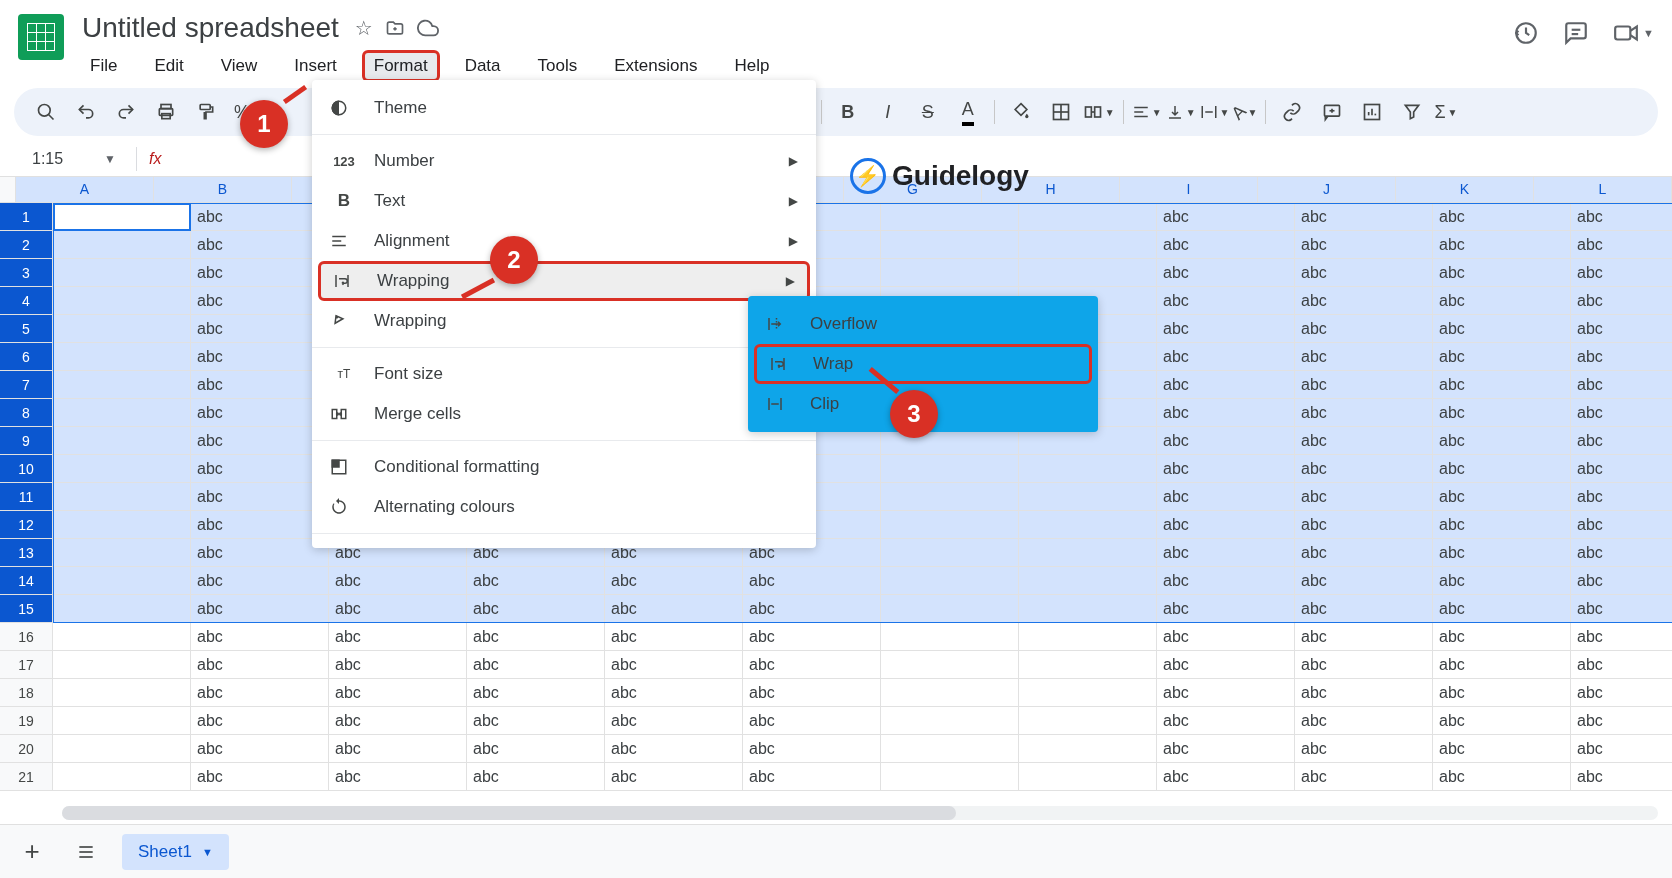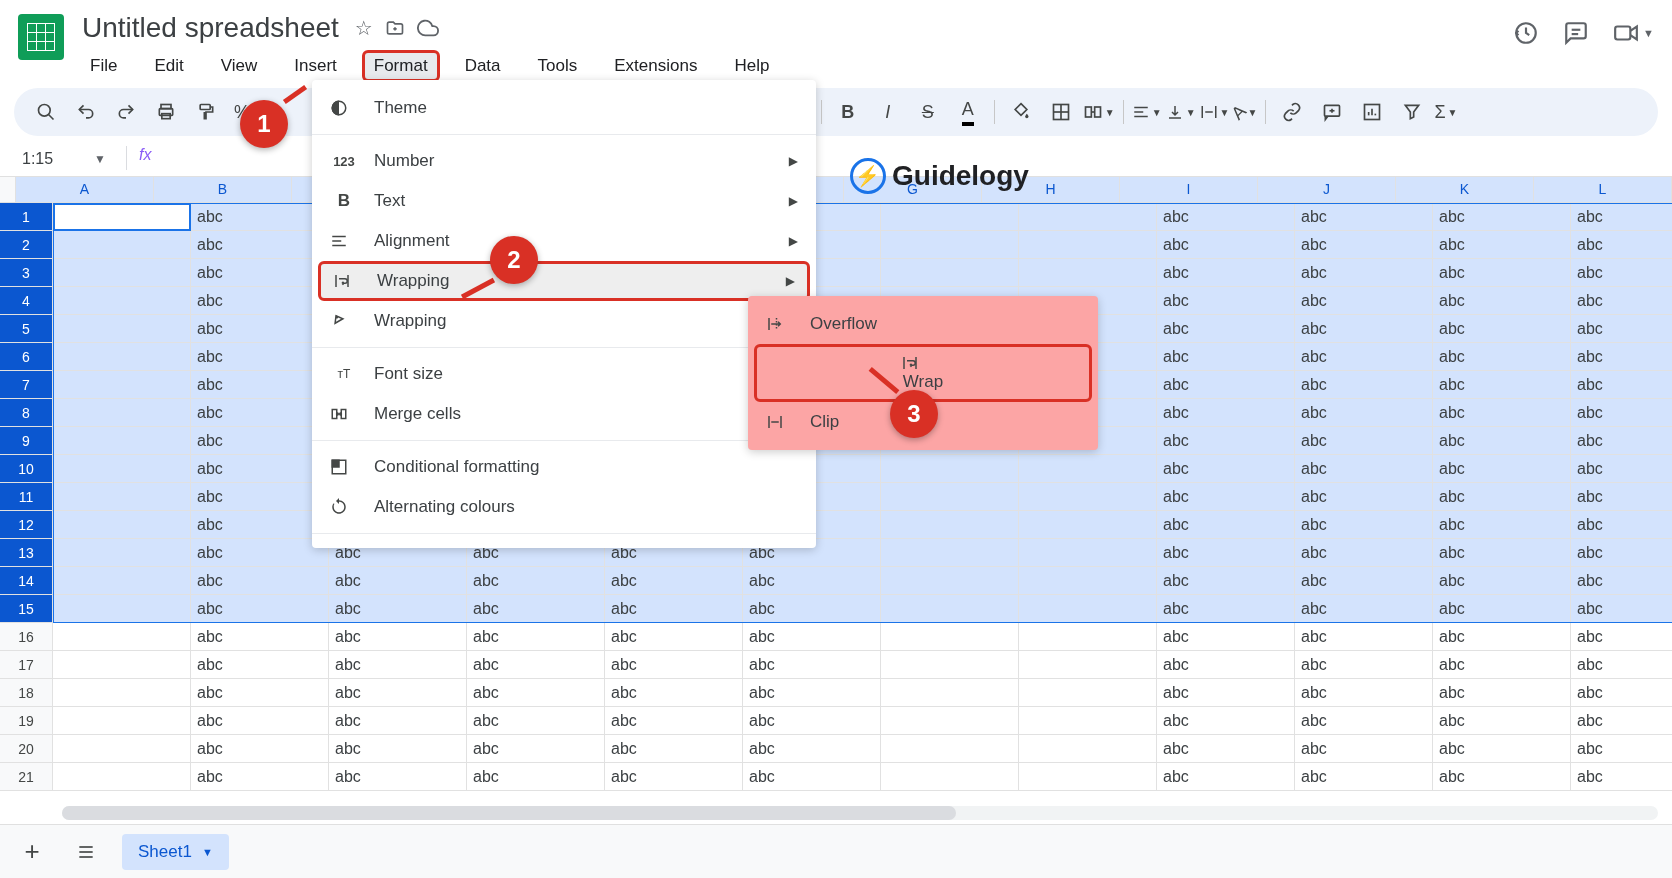--- a/index.html
+++ b/index.html
@@ -16,25 +16,25 @@
 .menu-item { padding:6px 12px; font-size:17px; color:#202124; border-radius:4px; cursor:pointer; }
 .menu-item.active { background:#e8eaed; }
 .menu-item.highlighted { border:3px solid #d93025; border-radius:6px; padding:3px 9px;text-align:center; }
 .right-icons { display:flex; align-items:center; gap:24px; padding-top:10px; }
 .right-icon { color:#5f6368; font-size:24px; }
 .toolbar { display:flex; align-items:center; padding:6px 14px; gap:4px; margin-top:6px; background:#edf2fa; border-radius:40px; margin-left:14px; margin-right:14px; height:48px; }
 .tb-btn { width:36px; height:36px; display:flex; align-items:center; justify-content:center; color:#444746; cursor:pointer; border-radius:4px; font-size:18px; }
 .tb-sep { width:1px; height:24px; background:#c7c7c7; margin:0 4px; }
 .font-size-box { border:1px solid #747775; border-radius:4px; padding:4px 10px; font-size:16px; color:#444746; min-width:26px; text-align:center; }
 .text-color-bar { border-bottom:4px solid #000; padding-bottom:2px; }
-.name-box-row { display:flex; align-items:flex-start; padding:4px 14px; border-bottom:1px solid #e0e0e0; margin-top:6px; }
+.name-box-row { display:flex; align-items:center; padding:4px 24px; border-bottom:1px solid #e0e0e0; margin-top:6px; }
 .name-box { width:100px; padding:4px 8px; font-size:16px; color:#3c4043; display:flex; align-items:center; justify-content:space-between; }
 .name-box-arrow { font-size:12px; color:#5f6368; }
 .name-box-sep { width:1px; height:24px; background:#dadce0; margin:0 12px; }
-.fx { font-style:italic; color:#8b5cf6; font-size:16px; }
+.fx { font-style:italic; color:#b91c1c; font-size:16px; }
 .grid-area { position:relative; display:flex; }
 .corner { width:52px; height:26px; background:#f8f9fa; border-right:1px solid #e1e1e1; border-bottom:1px solid #e1e1e1; }
 .col-headers { display:flex; background:#f8f9fa; border-bottom:1px solid #e1e1e1; }
 .col-h { width:138px; text-align:center; font-size:14px; color:#444746; border-right:1px solid #e1e1e1; padding:4px 0; }
 .col-h.sel { background:#d3e3fd; color:#0b57d0; }
 .row-headers { background:#f8f9fa; border-right:1px solid #e1e1e1; }
 .row-h { width:52px; height:28px; text-align:center; font-size:14px; color:#444746; border-bottom:1px solid #e1e1e1; display:flex; align-items:center; justify-content:center; }
 .row-h.sel { background:#0b57d0; color:#fff; }
 .cells { position:relative; }
 .cell-row { display:flex; }
@@ -43,23 +43,23 @@
 .active-cell { position:absolute; top:0; left:0; width:138px; height:28px; border:2px solid #1a73e8; background:#fff; z-index:5; }
 .sel-border { position:absolute; top:0; left:0; width:1656px; height:420px; border:1px solid #1a73e8; z-index:4; pointer-events:none; }
 .dropdown { position:absolute; top:80px; left:312px; width:504px; background:#fff; box-shadow:0 2px 10px rgba(0,0,0,0.2); border-radius:4px; z-index:20; padding:8px 0; }
 .dd-item { display:flex; align-items:center; padding:10px 18px; font-size:17px; color:#3c4043; cursor:pointer; position:relative; }
 .dd-item.hover { background:#eeeeee; }
 .dd-item.highlighted { border:3px solid #d93025; border-radius:6px; margin:0 6px; padding:7px 12px; z-index:2; }
 .dd-icon { width:28px; margin-right:16px; color:#444746; text-align:center; font-size:17px; font-weight:normal; }
 .dd-arrow { margin-left:auto; font-size:12px; color:#444746; }
 .dd-shortcut { margin-left:auto; font-size:15px; color:#5f6368; }
 .dd-sep { height:1px; background:#e8eaed; margin:6px 0; }
-.submenu { position:absolute; top:296px; left:748px; width:350px; background:#fca5a5; box-shadow:0 2px 10px rgba(0,0,0,0.2); border-radius:4px; z-index:25; padding:8px 0; }
+.submenu { position:absolute; top:296px; left:748px; width:350px; background:#0ea5e9; box-shadow:0 2px 10px rgba(0,0,0,0.2); border-radius:4px; z-index:25; padding:8px 0; }
 .sub-item { display:flex; align-items:center; padding:10px 18px; font-size:17px; color:#3c4043; cursor:pointer; }
-.sub-item.highlighted { border:3px solid #d93025; border-radius:6px; margin:0 6px; padding:7px 12px;flex-direction:column; }
+.sub-item.highlighted { border:3px solid #d93025; border-radius:6px; margin:0 6px; padding:7px 12px; }
 .callout { position:absolute; width:48px; height:48px; background:#d93025; border-radius:50%; color:#fff; font-size:24px; font-weight:bold; display:flex; align-items:center; justify-content:center; z-index:30; box-shadow:0 2px 6px rgba(0,0,0,0.3); }
 .callout-line { position:absolute; background:#d93025; z-index:29; }
 .watermark { position:absolute; top:158px; left:850px; font-size:28px; font-weight:bold; color:#202124; z-index:15; display:flex; align-items:center; gap:6px; }
 .watermark-icon { width:36px; height:36px; border:3px solid #1a73e8; border-radius:50%; display:flex; align-items:center; justify-content:center; color:#1a73e8; font-size:20px; }
 .bottom-bar { position:absolute; bottom:0; left:0; right:0; height:54px; background:#f8f9fa; display:flex; align-items:center; padding:0 14px; gap:18px; border-top:1px solid #e0e0e0; }
 .tab { background:#d3e3fd; padding:8px 16px; border-radius:4px; font-size:17px; color:#0b57d0; font-weight:500; display:flex; align-items:center; gap:10px; }
 .hscroll { position:absolute; bottom:58px; left:62px; right:14px; height:14px; background:#f1f3f4; border-radius:7px; }
 .hscroll-thumb { width:56%; height:100%; background:#dadce0; border-radius:7px; }
 .bold-icon { font-weight:bold; }
 svg { display:block; }

